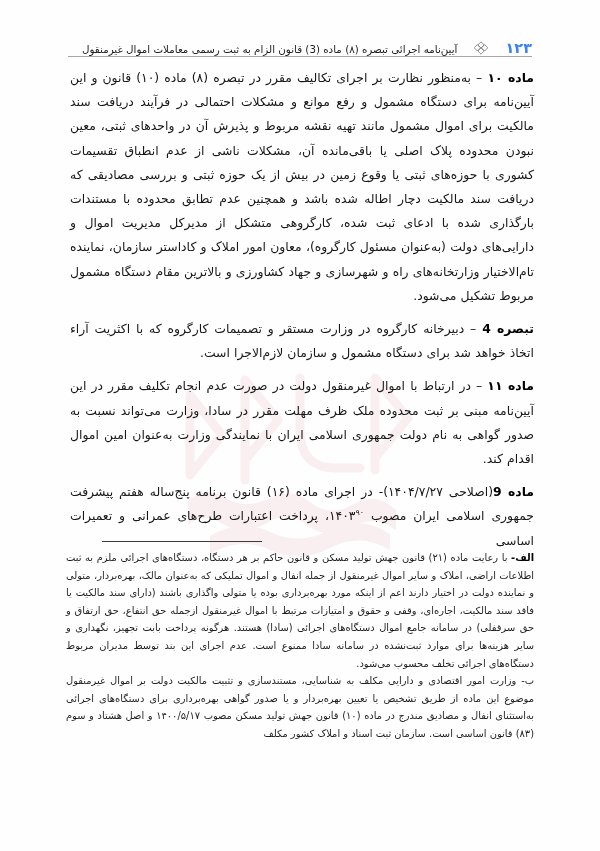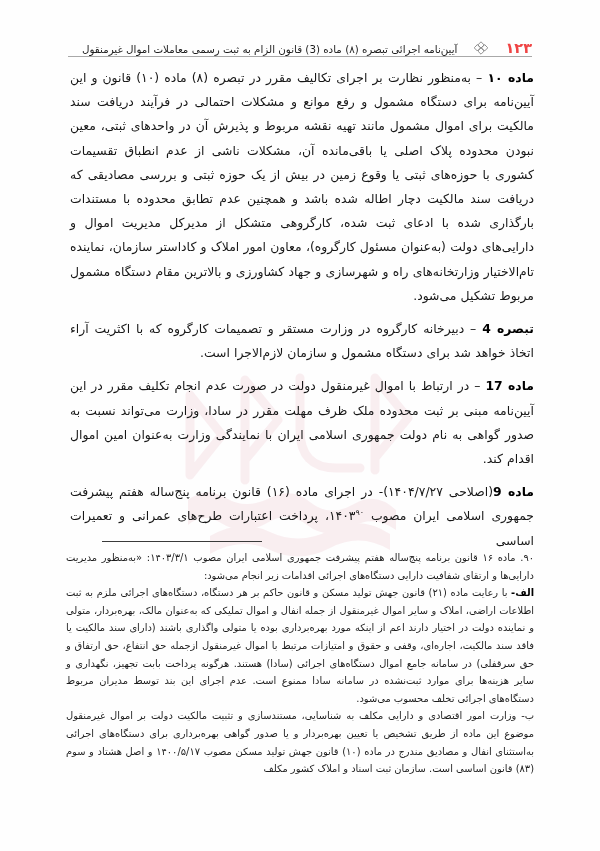--- a/index.html
+++ b/index.html
@@ -67,21 +67,21 @@
     height: 16px;
     display: flex;
     align-items: center;
     justify-content: center;
     opacity: 0.72;
     flex: 0 0 auto;
   }
   .header-ornament svg { width: 14px; height: 14px; display: block; }
   .header-pageno {
     font-size: 14.5px;
-    color: #ef4444;
+    color: #3b82f6;
     font-weight: 600;
     letter-spacing: 0.5px;
     padding-bottom: 0px;
   }
   .header-rule {
     position: absolute;
     top: 56px;
     right: 68px;
     left: 68px;
     height: 1px;
@@ -189,36 +189,32 @@
     <p class="para first">
       <span class="lbl">ماده ۱۰</span><span> – </span><span>به‌منظور نظارت بر اجرای تکالیف مقرر در تبصره (۸) ماده (۱۰) قانون و این آیین‌نامه برای دستگاه مشمول و رفع موانع و مشکلات احتمالی در فرآیند دریافت سند مالکیت برای اموال مشمول مانند تهیه نقشه مربوط و پذیرش آن در واحدهای ثبتی، معین نبودن محدوده پلاک اصلی یا باقی‌مانده آن، مشکلات ناشی از عدم انطباق تقسیمات کشوری با حوزه‌های ثبتی یا وقوع زمین در بیش از یک حوزه ثبتی و بررسی مصادیقی که دریافت سند مالکیت دچار اطاله شده باشد و همچنین عدم تطابق محدوده با مستندات بارگذاری شده با ادعای ثبت شده، کارگروهی متشکل از مدیرکل مدیریت اموال و دارایی‌های دولت (به‌عنوان مسئول کارگروه)، معاون امور املاک و کاداستر سازمان، نماینده تام‌الاختیار وزارتخانه‌های راه و شهرسازی و جهاد کشاورزی و بالاترین مقام دستگاه مشمول مربوط تشکیل می‌شود.</span>
     </p>
 
     <p class="para spaced">
       <span class="lbl">تبصره 4</span><span> – </span><span>دبیرخانه کارگروه در وزارت مستقر و تصمیمات کارگروه که با اکثریت آراء اتخاذ خواهد شد برای دستگاه مشمول و سازمان لازم‌الاجرا است.</span>
     </p>
 
 
     <p class="para spaced">
-      <span class="lbl">ماده 17</span><span> – </span><span>در ارتباط با اموال غیرمنقول دولت در صورت عدم انجام تکلیف مقرر در این آیین‌نامه مبنی بر ثبت محدوده ملک ظرف مهلت مقرر در سادا، وزارت می‌تواند نسبت به صدور گواهی به نام دولت جمهوری اسلامی ایران با نمایندگی وزارت به‌عنوان امین اموال اقدام کند.</span>
+      <span class="lbl">ماده ۱۱</span><span> – </span><span>در ارتباط با اموال غیرمنقول دولت در صورت عدم انجام تکلیف مقرر در این آیین‌نامه مبنی بر ثبت محدوده ملک ظرف مهلت مقرر در سادا، وزارت می‌تواند نسبت به صدور گواهی به نام دولت جمهوری اسلامی ایران با نمایندگی وزارت به‌عنوان امین اموال اقدام کند.</span>
     </p>
 
     <p class="para spaced">
       <span class="lbl">ماده 9</span><span class="lbl-sm">(اصلاحی ۱۴۰۴/۷/۲۷)</span><span>- </span><span>در اجرای ماده (۱۶) قانون برنامه پنج‌ساله هفتم پیشرفت جمهوری اسلامی ایران مصوب ۱۴۰۳</span><span class="sup">۹۰</span><span>، پرداخت اعتبارات طرح‌های عمرانی و تعمیرات اساسی</span>
     </p>
 
   </div>
 
   <div class="fn-rule"></div>
 
   <div class="footnotes">
-    <p class="fn">
-      <span>۹۰.</span>
-      <span>ماده ۱۶ قانون برنامه پنج‌ساله هفتم پیشرفت جمهوری اسلامی ایران مصوب ۱۴۰۳/۳/۱: «به‌منظور مدیریت دارایی‌ها و ارتقای شفافیت دارایی دستگاه‌های اجرائی اقدامات زیر انجام می‌شود:</span>
-    </p>
     <p class="fn">
       <b>الف-</b>
       <span>با رعایت ماده (۲۱) قانون جهش تولید مسکن و قانون حاکم بر هر دستگاه، دستگاه‌های اجرائی ملزم به ثبت اطلاعات اراضی، املاک و سایر اموال غیرمنقول از جمله انفال و اموال تملیکی که به‌عنوان مالک، بهره‌بردار، متولی و نماینده دولت در اختیار دارند اعم از اینکه مورد بهره‌برداری بوده یا متولی واگذاری باشند (دارای سند مالکیت یا فاقد سند مالکیت، اجاره‌ای، وقفی و حقوق و امتیازات مرتبط با اموال غیرمنقول ازجمله حق انتفاع، حق ارتفاق و حق سرقفلی) در سامانه جامع اموال دستگاه‌های اجرائی (سادا) هستند. هرگونه پرداخت بابت تجهیز، نگهداری و سایر هزینه‌ها برای موارد ثبت‌نشده در سامانه سادا ممنوع است. عدم اجرای این بند توسط مدیران مربوط دستگاه‌های اجرائی تخلف محسوب می‌شود.</span>
     </p>
     <p class="fn">
       <span>ب-</span>
       <span>وزارت امور اقتصادی و دارایی مکلف به شناسایی، مستندسازی و تثبیت مالکیت دولت بر اموال غیرمنقول موضوع این ماده از طریق تشخیص یا تعیین بهره‌بردار و یا صدور گواهی بهره‌برداری برای دستگاه‌های اجرائی به‌استثنای انفال و مصادیق مندرج در ماده (۱۰) قانون جهش تولید مسکن مصوب ۱۴۰۰/۵/۱۷ و اصل هشتاد و سوم (۸۳) قانون اساسی است. سازمان ثبت اسناد و املاک کشور مکلف</span>
     </p>
   </div>
 

